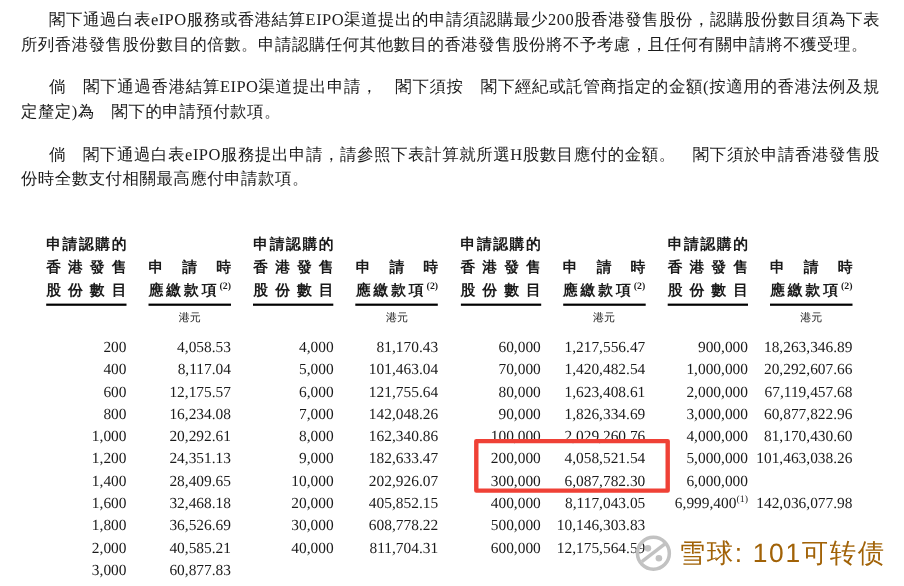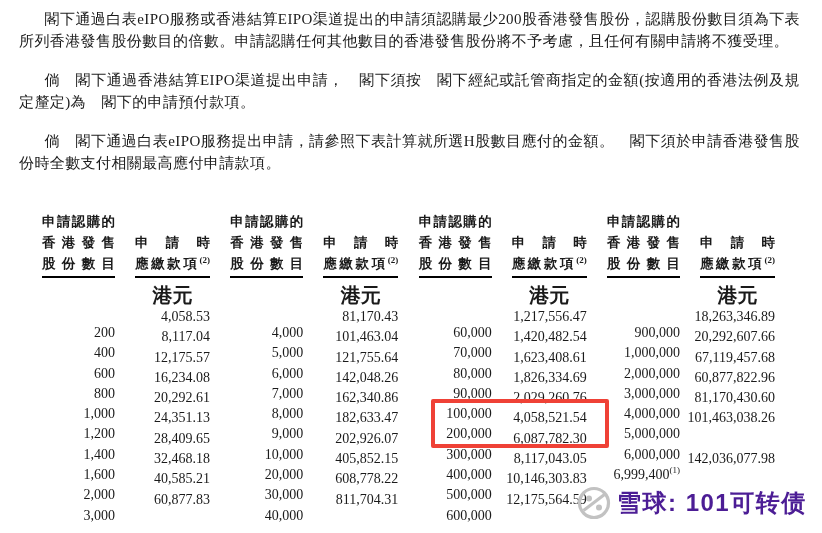--- a/index.html
+++ b/index.html
@@ -51,33 +51,33 @@
   .hcell div { text-align: justify; text-align-last: justify; }
   .hcell.shares { width: 73px; }
   .hcell.amount { width: 75px; }
   sup { font-size: 9px; vertical-align: super; line-height: 0; }
 
   .cur-row {
     display: flex;
     justify-content: space-between;
     height: 29px;
   }
-  .ccell { text-align: center; font-weight: bold; font-size: 20px; padding-top: 4px; }
+  .ccell { text-align: center; font-weight: normal; font-size: 10px; padding-top: 4px; }
   .ccell.shares { width: 73px; }
   .ccell.amount { width: 75px; }
 
   .drow { position: relative; height: 20.3px; }
   .dcell {
     position: absolute;
     top: 0;
     font-size: 14px;
     line-height: 20.3px;
     white-space: nowrap;
   }
-  .dcell.shares { right: 95px; margin-top: 16px; }
+  .dcell.shares { right: 95px; }
   .dcell.amount { right: 0; }
 
   
   .highlight-box {
     position: absolute;
     left: 431px; top: 399px;
     width: 178px; height: 49px;
     border: 4px solid #ef4136;
     border-radius: 2px;
     pointer-events: none;
@@ -151,20 +151,24 @@
       </div>
       <div class="drow">
         <div class="dcell shares">1,400</div>
         <div class="dcell amount">28,409.65</div>
       </div>
       <div class="drow">
         <div class="dcell shares">1,600</div>
         <div class="dcell amount">32,468.18</div>
       </div>
       <div class="drow">
+        <div class="dcell shares">1,800</div>
+        <div class="dcell amount">36,526.69</div>
+      </div>
+      <div class="drow">
         <div class="dcell shares">2,000</div>
         <div class="dcell amount">40,585.21</div>
       </div>
       <div class="drow">
         <div class="dcell shares">3,000</div>
         <div class="dcell amount">60,877.83</div>
       </div>
     </div>
     <div class="group">
       <div class="hdr">
@@ -325,21 +329,21 @@
       </div>
       <div class="drow">
         <div class="dcell shares">6,999,400<sup>(1)</sup></div>
         <div class="dcell amount">142,036,077.98</div>
       </div>
     </div>
   </div>
 
 <div class="highlight-box" style="border-color: rgb(239, 65, 54);"></div>
 
-<div class="watermark" style="color: #4c1d95; font-weight: bold;">
+<div class="watermark" style="color: #a16207;">
   <span style="display:inline-flex;">
     <svg width="36" height="36" viewBox="0 0 36 36" aria-hidden="true">
       <circle cx="18" cy="18" r="14.5" fill="none" stroke="#c2c2c2" stroke-width="3.2"></circle>
       <path d="M7.5 25.5 L28.5 9.5" stroke="#c2c2c2" stroke-width="3.2" fill="none"></path>
       <circle cx="13" cy="13.5" r="3" fill="#c2c2c2"></circle>
       <circle cx="23" cy="22.5" r="3" fill="#c2c2c2"></circle>
     </svg>
   </span>
   <span>雪球: 101可转债</span>
 </div>

